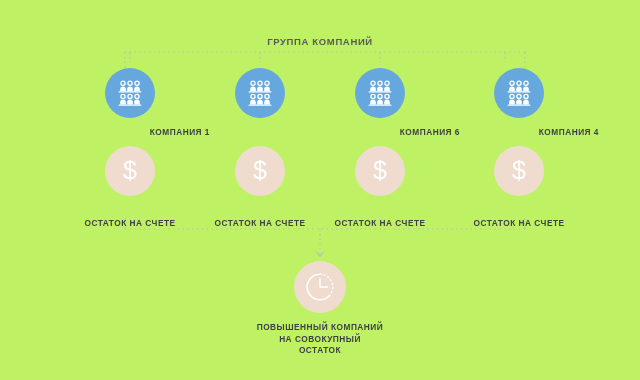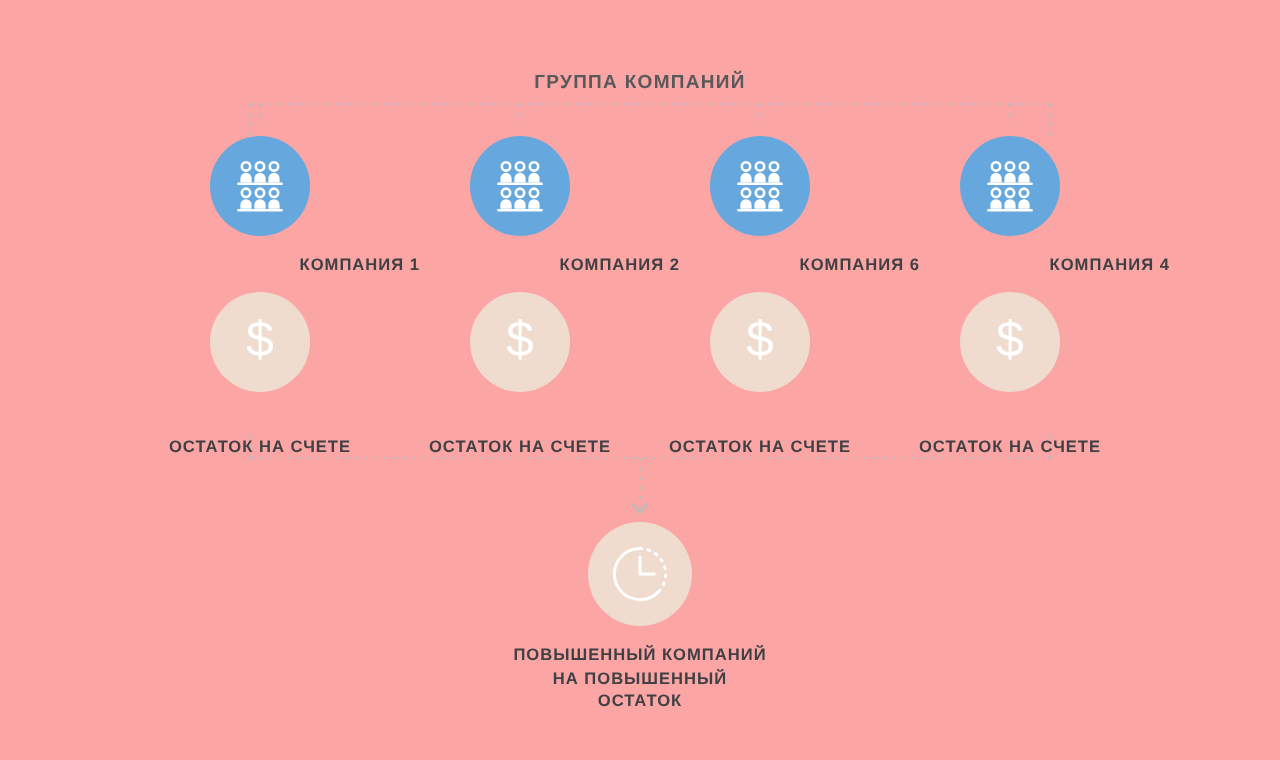--- a/index.html
+++ b/index.html
@@ -8,21 +8,21 @@
     background: #ffffff;
   }
   body {
     font-family: "Liberation Sans", sans-serif;
     -webkit-font-smoothing: antialiased;
   }
   #stage {
     position: relative;
     width: 640px;
     height: 380px;
-    background: #fca5a5;
+    background: #bef264;
     overflow: hidden;
   }
 
   
   .group-title {
     position: absolute;
     left: 0;
     top: 36px;
     width: 640px;
     text-align: center;
@@ -60,21 +60,21 @@
   
   .column {
     position: absolute;
     top: 0;
     width: 160px;
     height: 380px;
   }
   .col-0 { left: 50px; }
   .col-1 { left: 180px; }
   .col-2 { left: 300px; }
-  .col-3 { left: 425px; }
+  .col-3 { left: 439px; }
 
   
   .company-node {
     position: absolute;
     top: 68px;
     left: 0;
     width: 160px;
     text-align: right;
   }
   .company-circle {
@@ -243,21 +243,20 @@
             <circle cx="23" cy="19.4" r="2.1"></circle>
           </g>
           <g fill="#ffffff">
             <path d="M6.2 27.4v-2.0a2.8 2.8 0 0 1 5.6 0v2.0z"></path>
             <path d="M13.2 27.4v-2.0a2.8 2.8 0 0 1 5.6 0v2.0z"></path>
             <path d="M20.2 27.4v-2.0a2.8 2.8 0 0 1 5.6 0v2.0z"></path>
             <rect x="4.6" y="27.5" width="22.8" height="1.25" rx="0.5"></rect>
           </g>
         </svg>
       </div>
-      <div class="company-label">КОМПАНИЯ 2</div>
     </div>
 
     <div class="balance-node">
       <div class="balance-circle">
         <span class="dollar-glyph">$</span>
       </div>
       <div class="balance-label">ОСТАТОК НА СЧЕТЕ</div>
     </div>
   </div>
 
@@ -342,18 +341,18 @@
   <div class="bonus-node">
     <div class="bonus-circle">
       <svg width="32" height="32" viewBox="0 0 32 32">
         <path d="M16 3.2 A12.8 12.8 0 1 0 25.05 25.05" fill="none" stroke="#ffffff" stroke-width="1.5" stroke-linecap="round"></path>
         <path d="M16 3.2 A12.8 12.8 0 0 1 25.05 25.05" fill="none" stroke="#ffffff" stroke-width="1.5" stroke-linecap="round" stroke-dasharray="0.9 3.2"></path>
         <path d="M16 7.4 V16 H23.2" fill="none" stroke="#ffffff" stroke-width="1.5" stroke-linecap="round" stroke-linejoin="round"></path>
       </svg>
     </div>
     <div class="bonus-label">
       <span>ПОВЫШЕННЫЙ КОМПАНИЙ</span>
-      <span>НА ПОВЫШЕННЫЙ</span>
+      <span>НА СОВОКУПНЫЙ</span>
       <span>ОСТАТОК</span>
     </div>
   </div>
 
 </div>
 
 </body></html>

